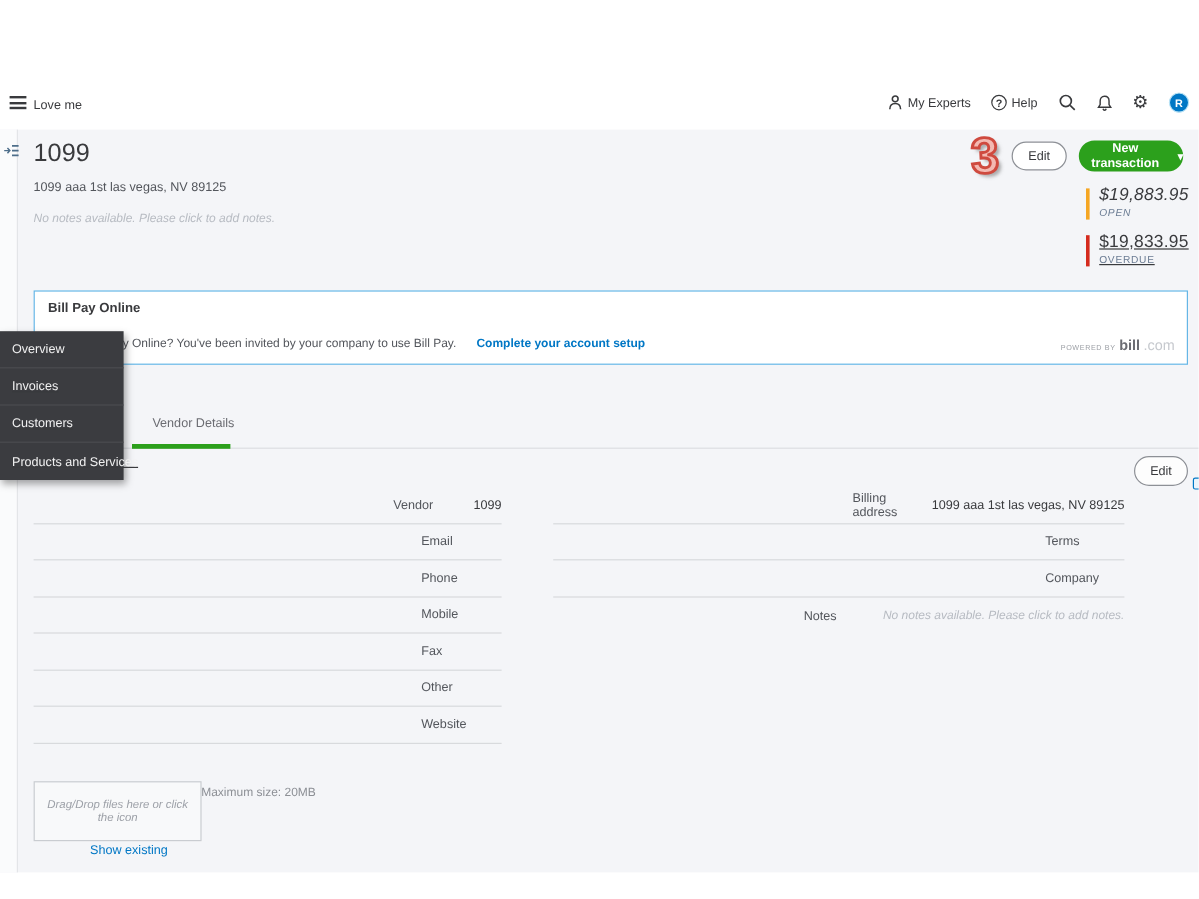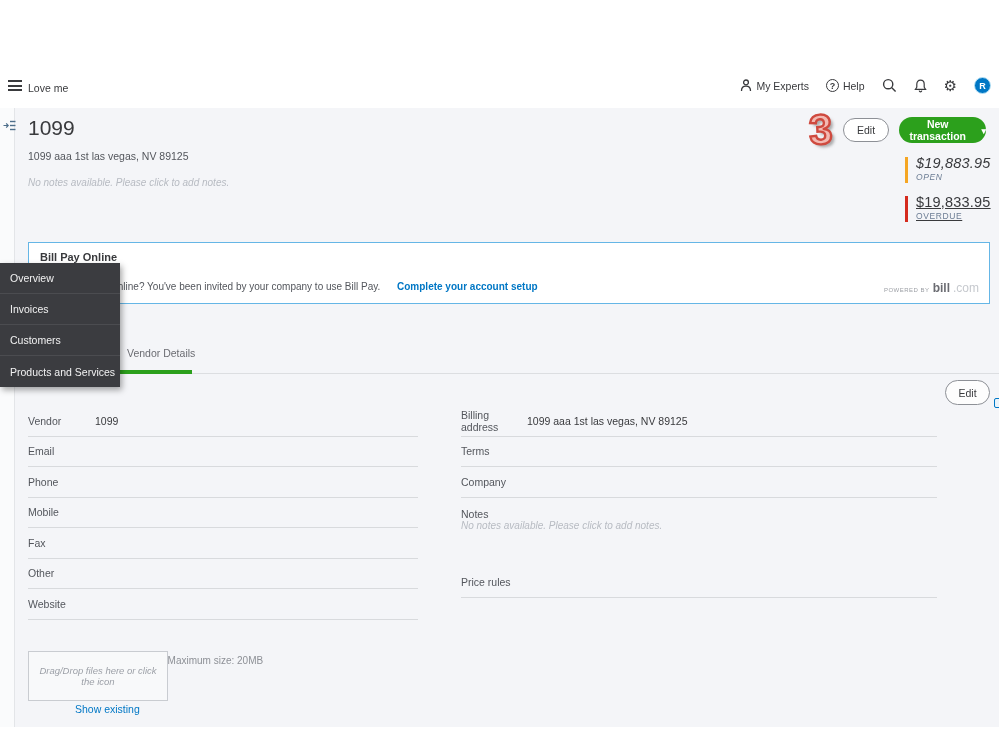--- a/index.html
+++ b/index.html
@@ -50,41 +50,41 @@
   .banner { position:absolute; left:28px; top:242px; width:962px; height:62px; background:#fff; border:1px solid #65b6e6; z-index:2; }
   .banner-title { position:absolute; left:11px; top:8px; font-size:11px; font-weight:bold; color:#393a3d; }
   .banner-body { position:absolute; left:11px; top:38px; font-size:10px; color:#53565c; white-space:nowrap; }
   .banner-link { font-weight:bold; color:#0077c5; margin-left:14px; cursor:pointer; text-decoration:none; }
   .banner-brand { position:absolute; right:10px; bottom:8px; display:flex; align-items:baseline; gap:3px; }
   .powered-by { font-size:6px; color:#9b9ea4; letter-spacing:0.5px; }
   .brand-bold { font-size:12px; font-weight:bold; color:#6b6c72; }
   .brand-light { font-size:12px; color:#c6c9ce; }
 
   
-  .nav-menu { position:absolute; left:0; top:263px; width:120px; background:#3b3c40; z-index:5; box-shadow:2px 3px 6px rgba(0,0,0,0.35);text-decoration:underline; }
+  .nav-menu { position:absolute; left:0; top:276px; width:103px; background:#3b3c40; z-index:5; box-shadow:2px 3px 6px rgba(0,0,0,0.35);text-decoration:underline; }
   .nav-item { height:31px; display:flex; align-items:center; padding-left:10px; font-size:10.5px; color:#f2f2f2; border-bottom:1px solid #4b4c50; cursor:pointer; white-space:nowrap; }
   .nav-item:last-child { border-bottom:none; }
 
   
   .tab-label { position:absolute; left:127px; top:347px; font-size:10.5px; color:#6b6c72; cursor:pointer; }
   .tab-underline { position:absolute; left:110px; top:370px; width:82px; height:3.5px; background:#2ca01c; z-index:1; }
   .tab-divider { position:absolute; left:15px; top:373px; width:984px; height:1px; background:#dcdee1; }
 
   .edit-btn-detail { position:absolute; left:945px; top:380px; width:45px; height:25px; border:1px solid #8d9096; border-radius:13px; background:#fdfdfd; font-size:10.5px; color:#393a3d; display:flex; align-items:center; justify-content:center; cursor:pointer; }
   .cutoff-glyph { position:absolute; left:994px; top:398px; width:8px; height:10px; border:1.5px solid #0077c5; border-radius:2px; background:#eaf4fb; }
 
   
   .col { position:absolute; top:406px; }
   .col-left { left:28px; width:390px; }
   .col-right { left:461px; width:476px; }
-  .frow { position:relative; height:30.5px; border-bottom:1px solid #d8dadd; display:flex; align-items:center; }
+  .frow { position:relative; height:30.5px; border-bottom:1px solid #d8dadd; display:flex; align-items:center;justify-content:flex-end; }
   .frow-label { font-size:10.5px; color:#53565c; width:67px; flex:none; }
   .col-right .frow-label { width:66px; }
   .frow-value { font-size:10.5px; color:#393a3d; }
-  .frow-notes { height:70px; border-bottom:none; align-items:flex-start; padding-top:10px;flex-direction:column; }
+  .frow-notes { height:70px; border-bottom:none; align-items:flex-start; padding-top:10px; }
   .placeholder-text { font-size:10px; font-style:italic; color:#b7bbc2; }
 
   
   .attach-row { position:absolute; left:28px; top:629px; display:flex; align-items:center; gap:5px;margin-top:24px; }
   .attach-label { font-size:10.5px; font-weight:bold; color:#393a3d; }
   .attach-max { font-size:10px; color:#8d9096; margin-left:8px;padding-left:48px; }
   .dropzone { position:absolute; left:28px; top:651px; width:140px; height:50px; border:1px solid #c9ccd1; background:#f8f9fa; display:flex; align-items:center; justify-content:center; text-align:center; padding:4px; cursor:pointer; }
   .dropzone span { font-size:9.5px; font-style:italic; color:#9da1a8; }
   .show-existing { position:absolute; left:75px; top:703px; font-size:10.5px; color:#0077c5; cursor:pointer; }
 
@@ -244,23 +244,20 @@
       <span class="frow-label">Terms</span>
       <span class="frow-value"></span>
     </div>
     <div class="frow">
       <span class="frow-label">Company</span>
       <span class="frow-value"></span>
     </div>
     <div class="frow frow-notes">
       <span class="frow-label">Notes</span>
       <span class="placeholder-text">No notes available. Please click to add notes.</span>
-    </div>
-    <div class="frow">
-      <span class="frow-label">Price rules</span>
     </div>
   </div>
 
   <div class="attach-row">
     <span>
       <svg width="10" height="14" viewBox="0 0 10 14">
           <path d="M7.5 3.5 L7.5 9.5 C7.5 11.4 6.4 12.7 4.8 12.7 C3.2 12.7 2.1 11.4 2.1 9.5 L2.1 3.2 C2.1 1.9 2.9 1 4 1 C5.1 1 5.9 1.9 5.9 3.2 L5.9 9.3 C5.9 10 5.5 10.6 4.8 10.6 C4.1 10.6 3.7 10 3.7 9.3 L3.7 3.8" fill="none" stroke="#393a3d" stroke-width="1"></path>
         </svg>
     </span>
     <span class="attach-label">Attachments</span>

